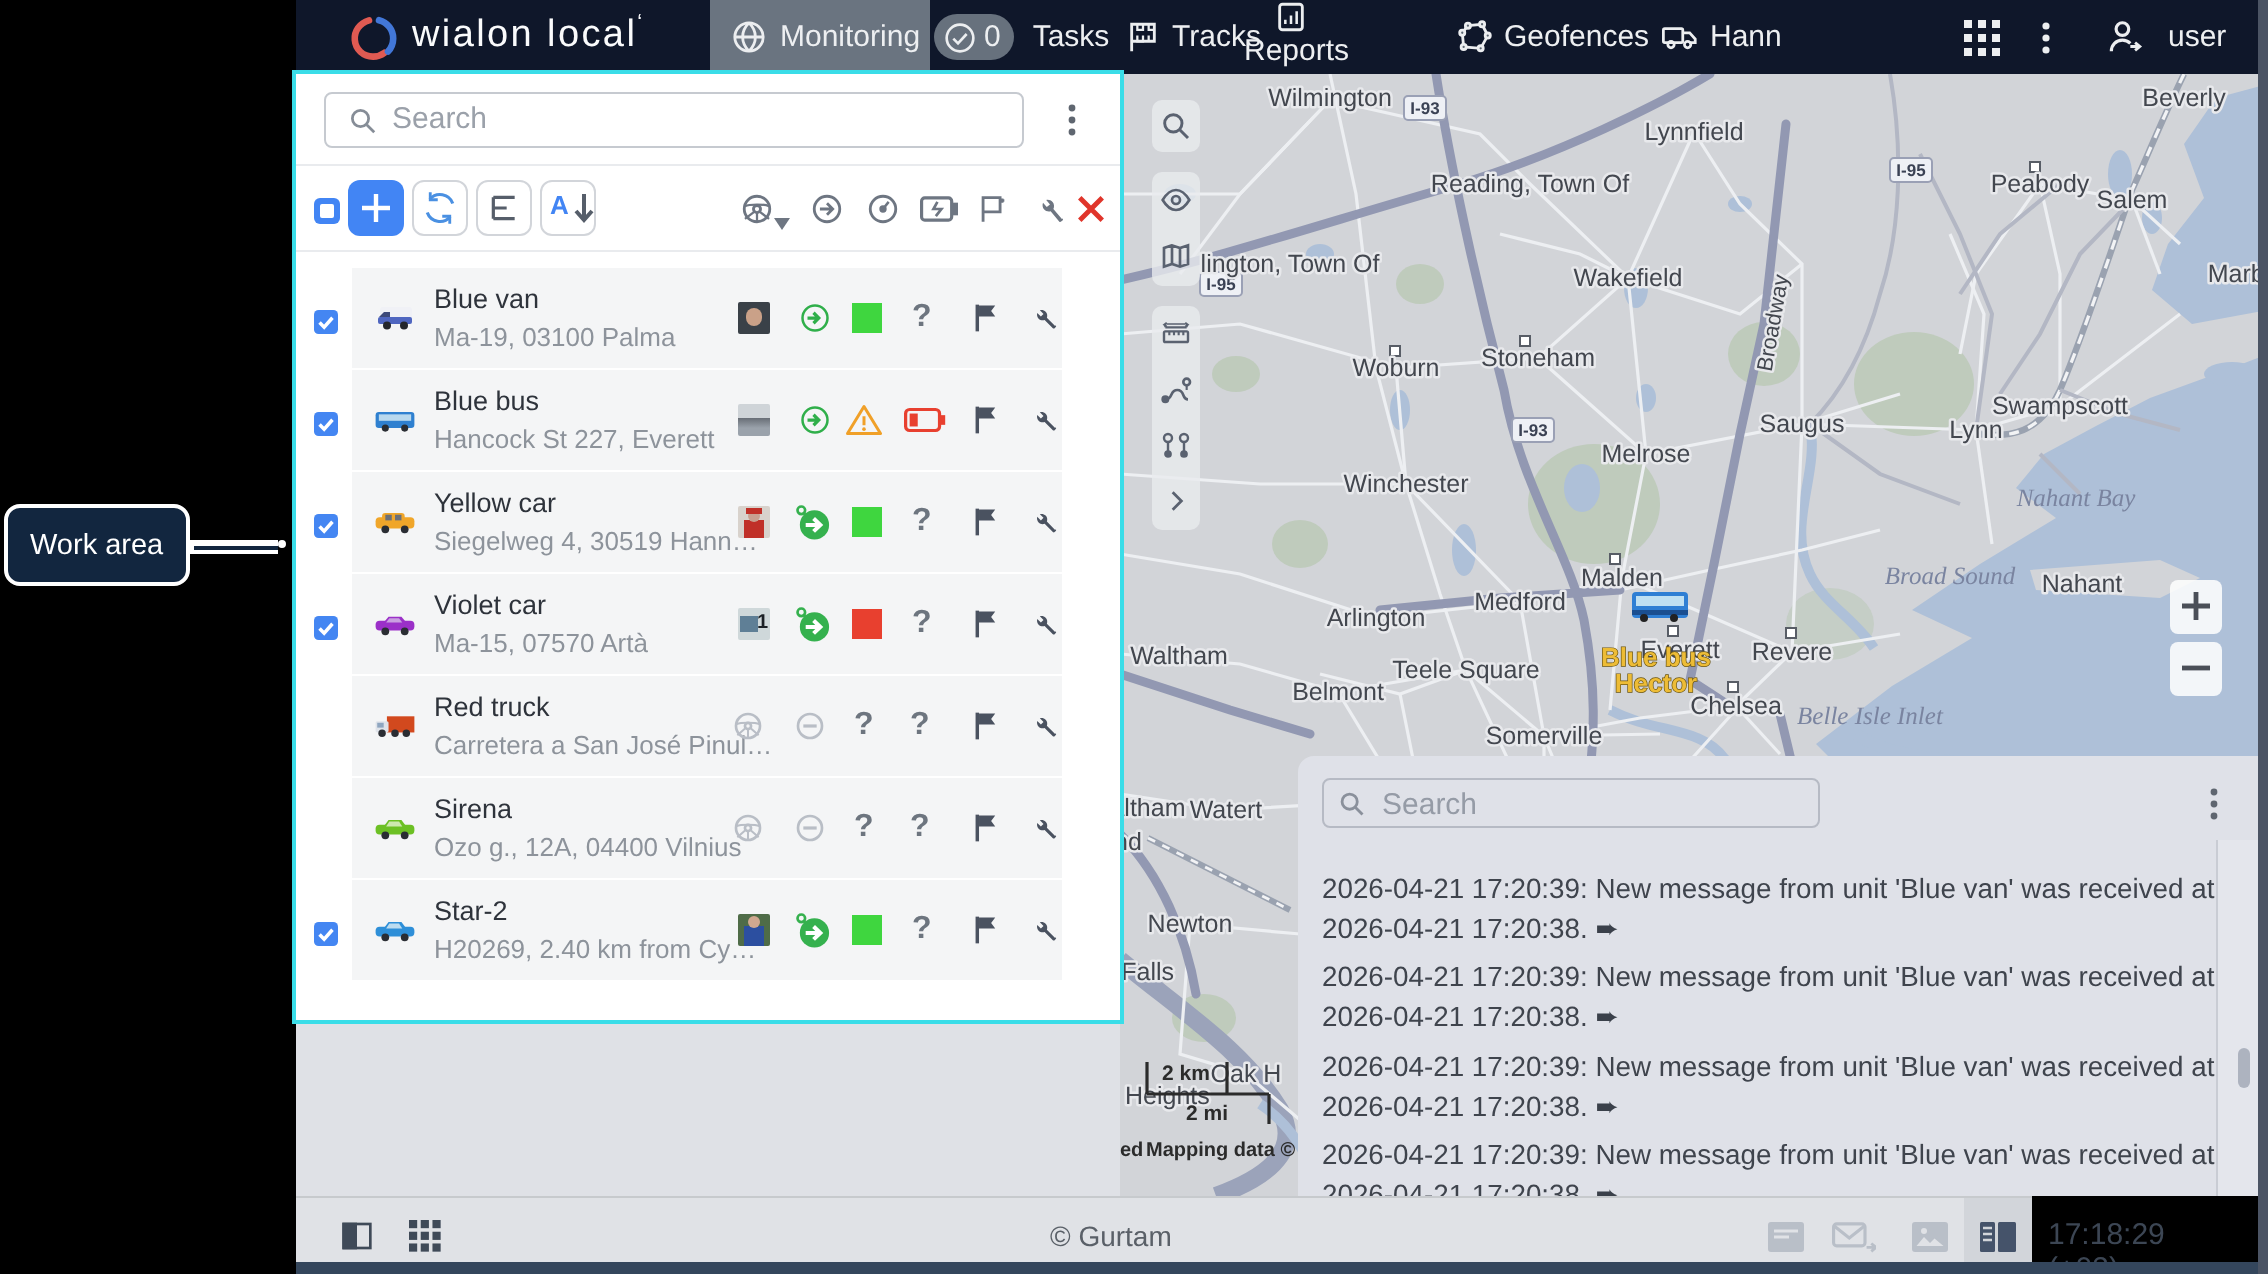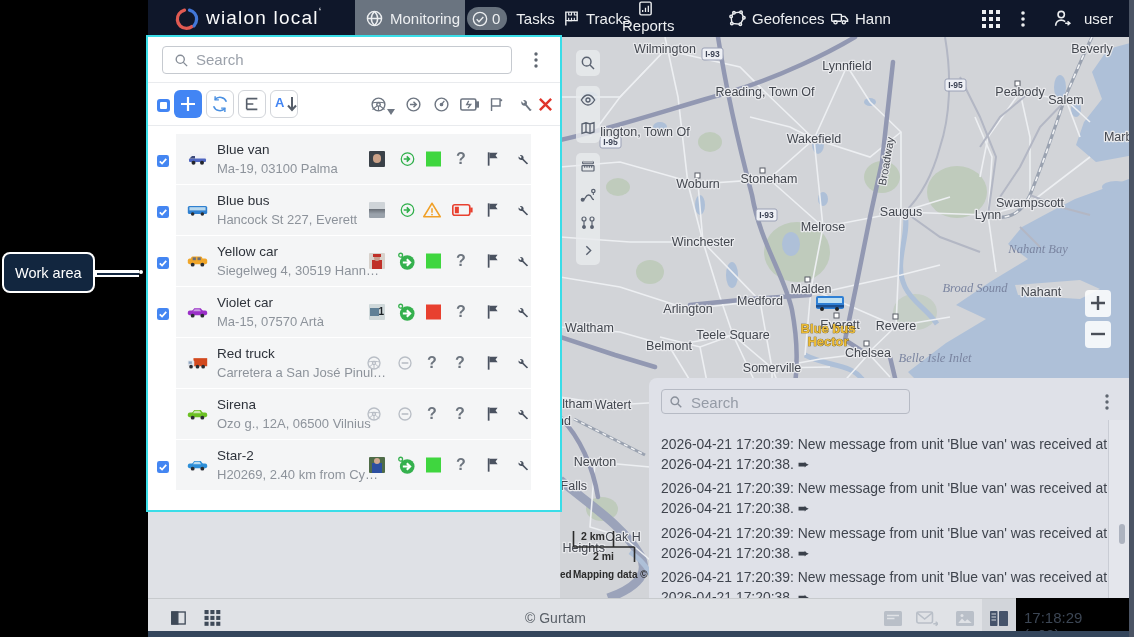--- a/index.html
+++ b/index.html
@@ -692,21 +692,21 @@
         <div class="cell" style="left:11px">
           <svg width="21" height="13" viewBox="0 0 26 16">
             <rect x="1" y="6" width="24" height="6" rx="2.5" fill="#6cc024"></rect>
             <path d="M6 7 L9 3 H17 L20 7 Z" fill="#6cc024"></path>
             <path d="M9.5 4h6l2 3h-10z" fill="#cde8b0"></path>
             <circle cx="7" cy="12.5" r="2.4" fill="#2a2d33"></circle>
             <circle cx="19" cy="12.5" r="2.4" fill="#2a2d33"></circle>
           </svg>
         </div>
         <div class="rname">Sirena</div>
-        <div class="raddr">Ozo g., 12A, 06500 Vilnius</div>
+        <div class="raddr">Ozo g., 12A, 04400 Vilnius</div>
         <div class="cell" style="left:190px">
           <svg width="16" height="16" viewBox="0 0 24 24" fill="none" stroke="#b9bec6" stroke-width="2">
             <circle cx="12" cy="12" r="9"></circle>
             <circle cx="12" cy="12" r="2.3"></circle>
             <path d="M3.5 10.5c3-1.3 14-1.3 17 0M12 14.3V21M9.8 13.8L4 19M14.2 13.8L20 19" stroke-width="1.5"></path>
           </svg>
         </div>
         <div class="cell" style="left:221px">
           <svg width="16" height="16" viewBox="0 0 24 24">
             <circle cx="12" cy="12" r="9" fill="none" stroke="#b9bec6" stroke-width="2"></circle>

